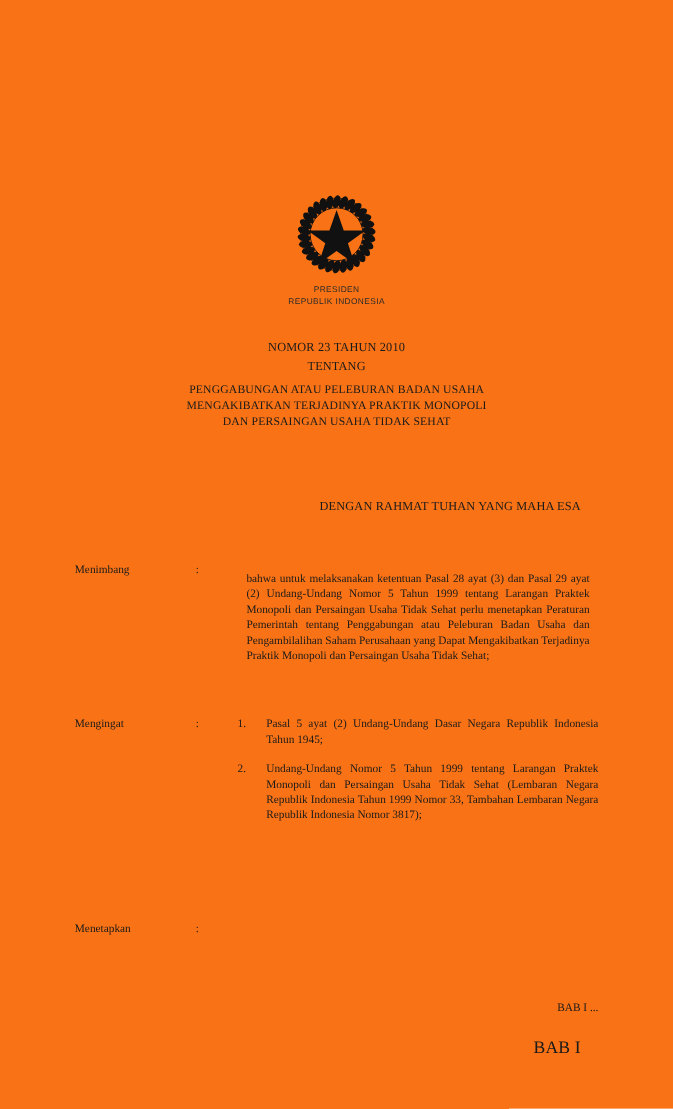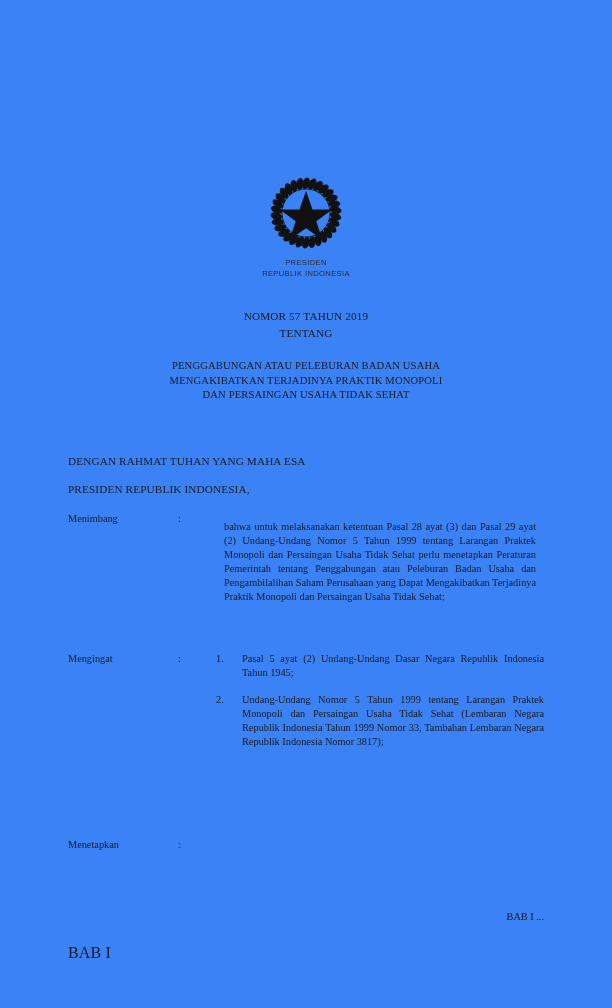--- a/index.html
+++ b/index.html
@@ -12,21 +12,21 @@
     height: 1008px;
     position: relative;
     font-family: "Liberation Serif", "DejaVu Serif", serif;
     color: #1a1a1a;
     overflow: hidden;
   }
 
   .page {
     position: absolute;
     inset: 0;
-    background: #3b82f6;
+    background: #f97316;
   }
 
   
   .emblem-block {
     position: absolute;
     left: 0;
     right: 0;
     top: 176px;
     text-align: center;
   }
@@ -53,32 +53,32 @@
     left: 68px;
     width: 476px;
     top: 308px;
     text-align: center;
     font-size: 11.2px;
     line-height: 16.5px;
     letter-spacing: 0.15px;
   }
   .title-line { white-space: nowrap; }
   .title-sub {
-    margin-top: 18px;
+    margin-top: 7px;
     font-size: 10.6px;
     line-height: 14.5px;
   }
   .title-sub div { white-space: nowrap; }
 
   
   .centered-line {
     position: absolute;
-    left: 68px;
+    left: 52px;
     width: 476px;
-    text-align: left;
+    text-align: right;
     font-size: 11.2px;
     letter-spacing: 0.15px;
     white-space: nowrap;
   }
   #dengan-rahmat { top: 455px; }
   #presiden-heading { top: 483px; }
   #memutuskan { top: 777px; }
   #bab-bottom { top: 944px; font-size: 16px; }
 
   
@@ -267,32 +267,31 @@
         </g>
       </svg>
     </div>
     <div class="emblem-caption">
       <div>PRESIDEN</div>
       <div>REPUBLIK INDONESIA</div>
     </div>
   </div>
 
   <div class="title-block">
-    <div class="title-line">NOMOR 57 TAHUN 2019</div>
+    <div class="title-line">NOMOR 23 TAHUN 2010</div>
     <div class="title-line">TENTANG</div>
     <div class="title-sub">
       <div>PENGGABUNGAN ATAU PELEBURAN BADAN USAHA</div>
       <div>MENGAKIBATKAN TERJADINYA PRAKTIK MONOPOLI</div>
       <div>DAN PERSAINGAN USAHA TIDAK SEHAT</div>
     </div>
   </div>
 
   <div class="centered-line" id="dengan-rahmat">DENGAN RAHMAT TUHAN YANG MAHA ESA</div>
 
-  <div class="centered-line" id="presiden-heading">PRESIDEN REPUBLIK INDONESIA,</div>
 
   <div class="clause" id="clause-menimbang">
     <div class="clause-label">Menimbang</div>
     <div class="clause-colon">:</div>
     <div class="clause-body">
       <p>bahwa untuk melaksanakan ketentuan Pasal 28 ayat (3) dan Pasal 29 ayat (2) Undang-Undang Nomor 5 Tahun 1999 tentang Larangan Praktek Monopoli dan Persaingan Usaha Tidak Sehat perlu menetapkan Peraturan Pemerintah tentang Penggabungan atau Peleburan Badan Usaha dan Pengambilalihan Saham Perusahaan yang Dapat Mengakibatkan Terjadinya Praktik Monopoli dan Persaingan Usaha Tidak Sehat;</p>
     </div>
   </div>
 
   <div class="clause" id="clause-mengingat">

